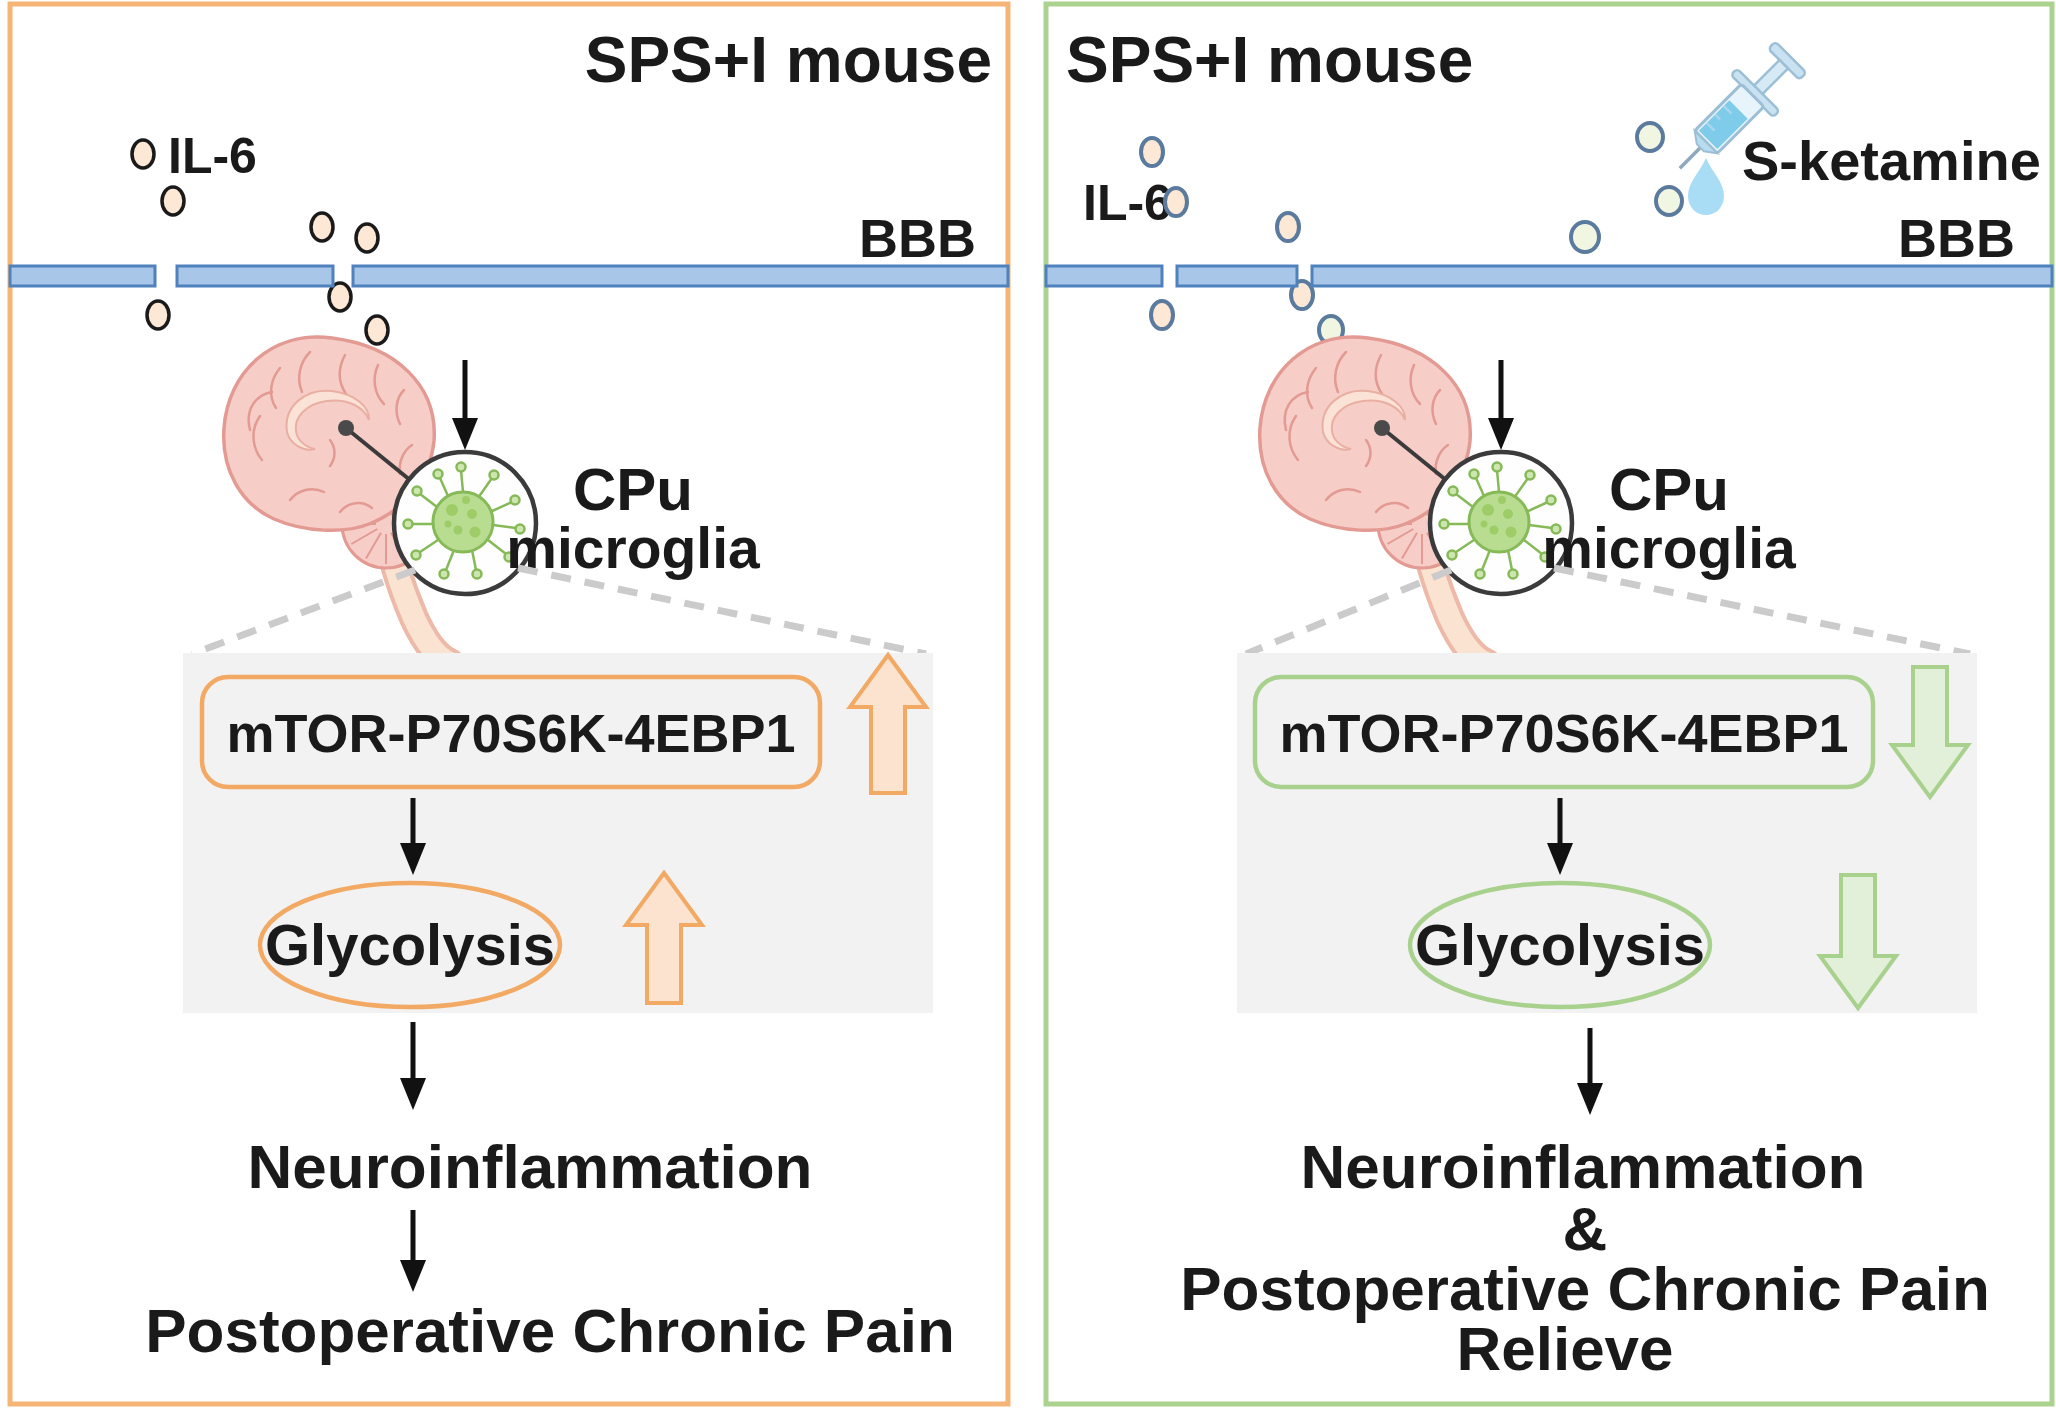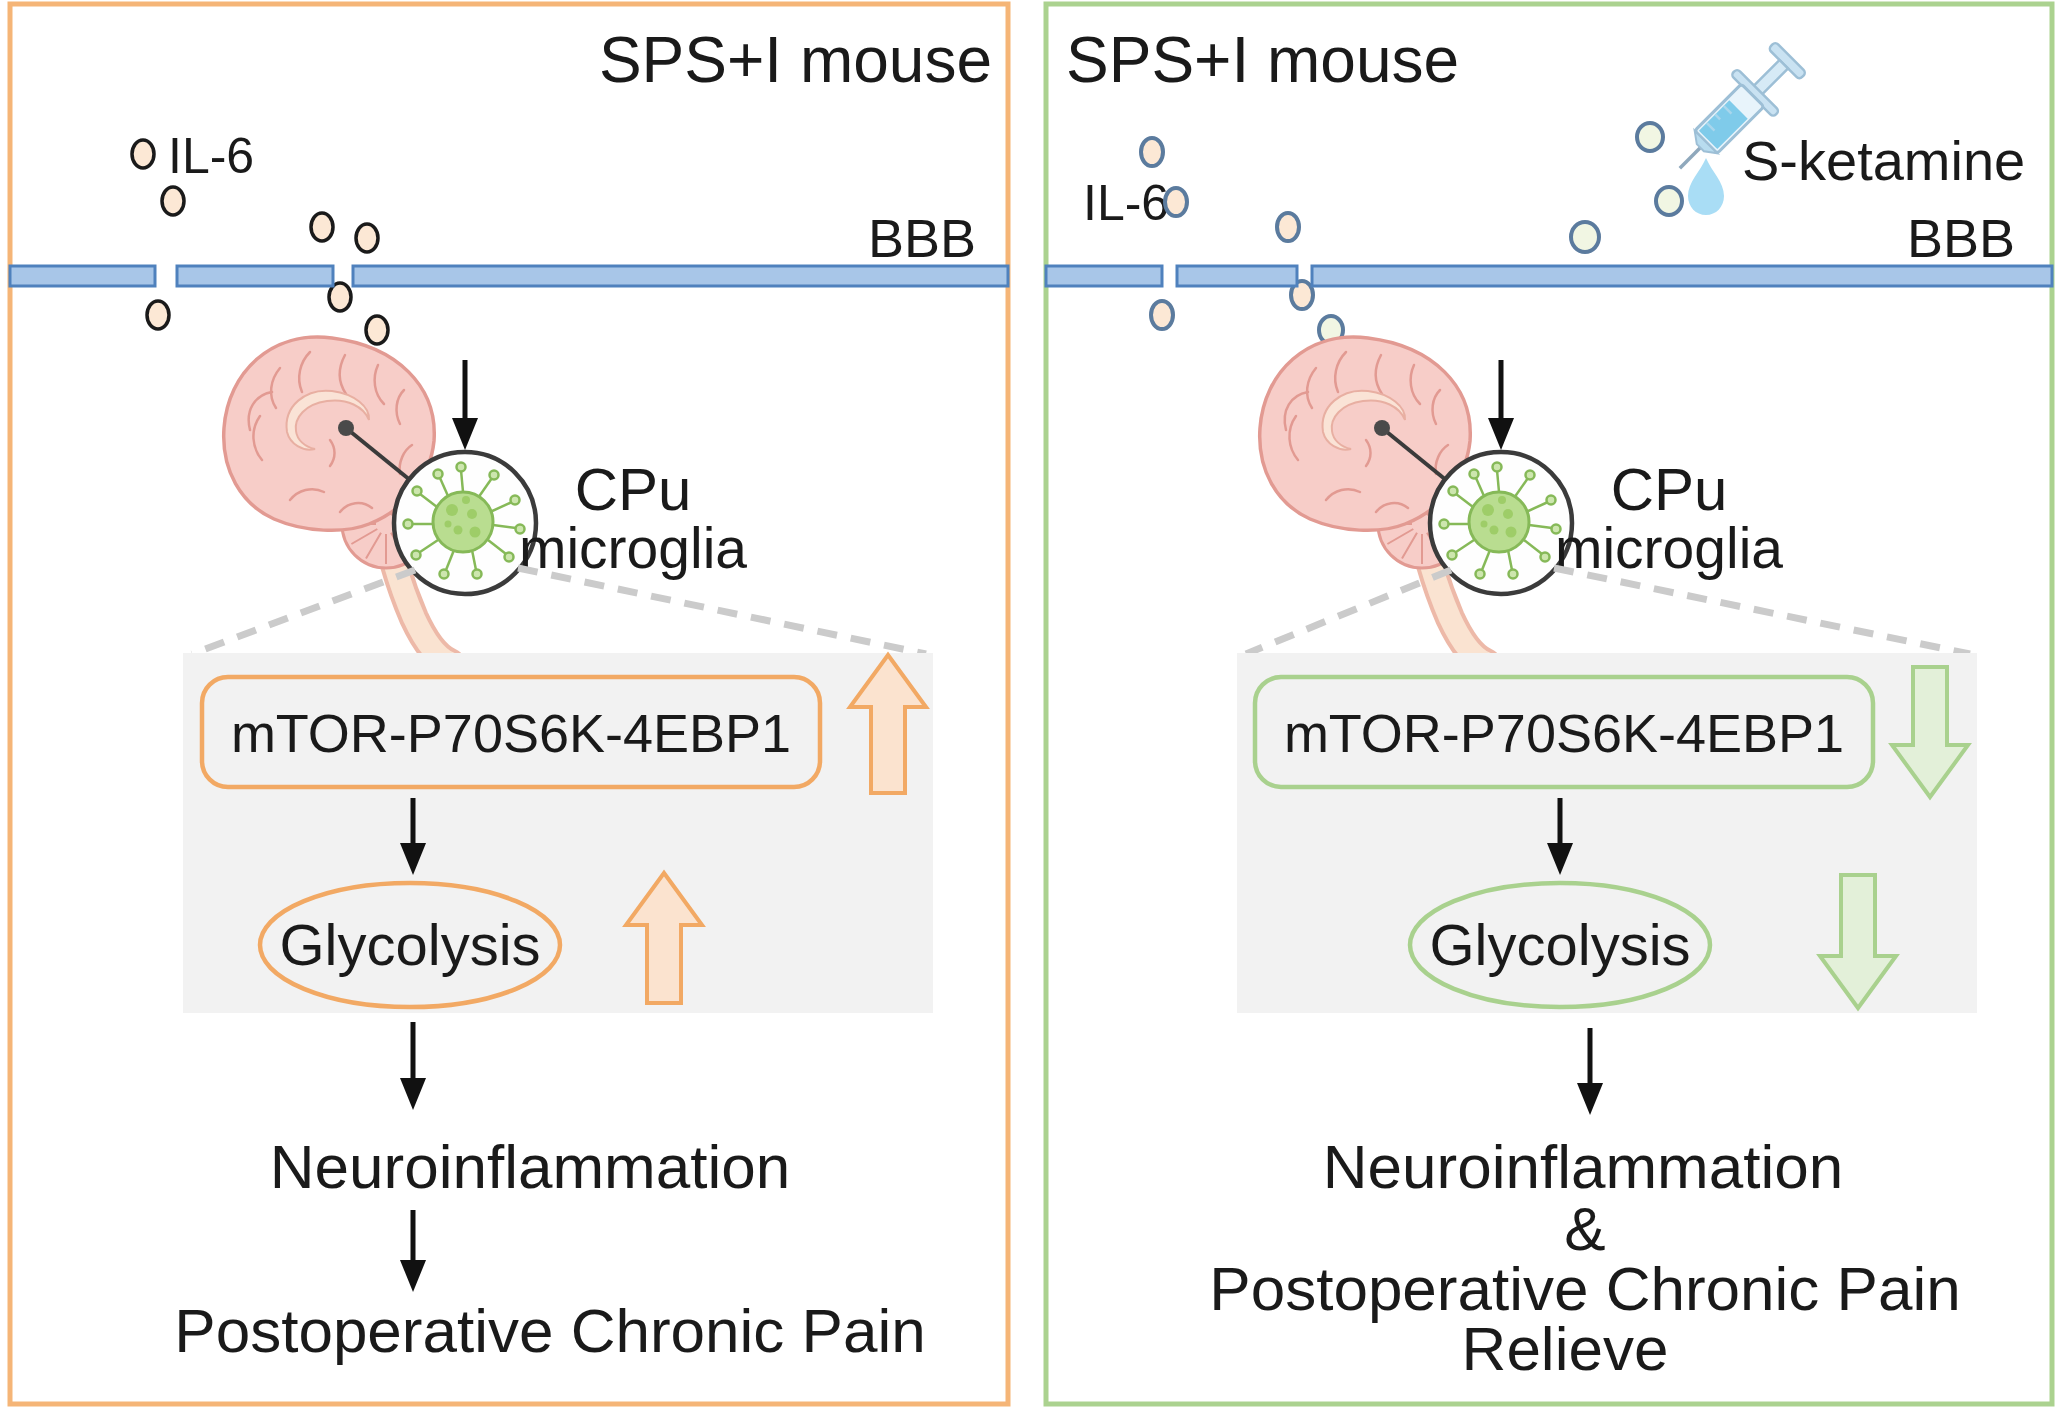--- a/index.html
+++ b/index.html
@@ -1,16 +1,16 @@
 <!DOCTYPE html>
 <html><head>
 <meta charset="utf-8">
 <style>
   html,body{margin:0;padding:0;background:#ffffff;}
-  .canvas{width:2056px;height:1411px;position:relative;font-family:"Liberation Sans",sans-serif;}
+  .canvas{width:2056px;height:1411px;position:relative;font-family:"Liberation Sans",sans-serif;font-weight:bold;}
   svg{display:block;}
   text{fill:#1a1a1a;font-family:"Liberation Sans",sans-serif;}
 </style>
 </head>
 <body>
 
 <div class="canvas">
 <svg width="2056" height="1411" viewBox="0 0 2056 1411" xmlns="http://www.w3.org/2000/svg">
 
   <defs>

